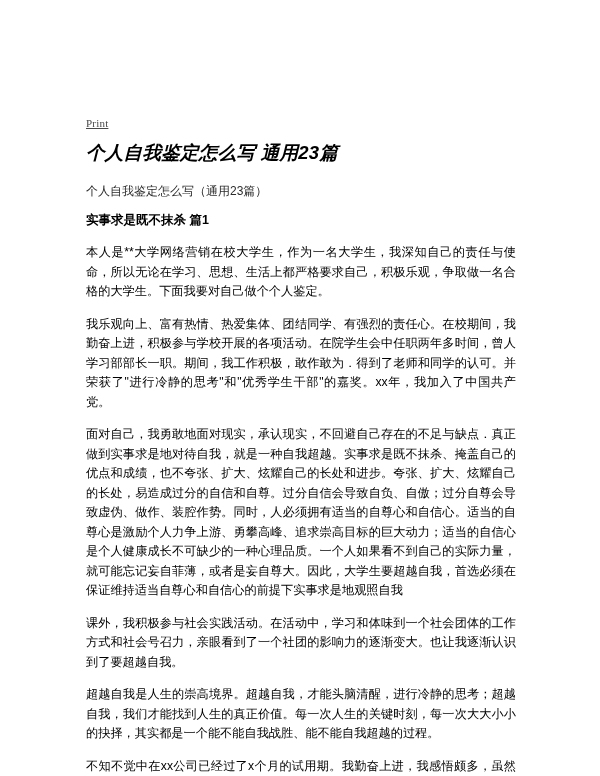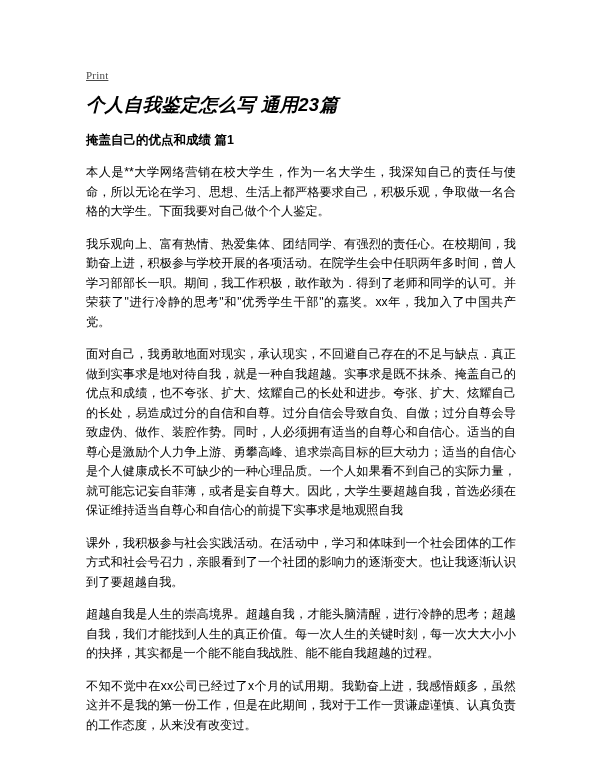--- a/index.html
+++ b/index.html
@@ -15,20 +15,21 @@
     color: #1a1a1a;
     -webkit-font-smoothing: antialiased;
   }
 
   .page {
     position: relative;
     width: 600px;
     height: 558px;
     box-sizing: border-box;
     background: #ffffff;
+    margin-top: 48px;
   }
 
   
   .print-link {
     position: absolute;
     left: 86px;
     top: 68px;
     font-family: "Liberation Serif", "DejaVu Serif", serif;
     font-size: 11px;
     line-height: 14px;
@@ -94,22 +95,23 @@
 <body>
 
 <div class="page">
 
   <a class="print-link" href="#">Print</a>
 
   <div class="content">
 
     <h1 class="doc-title">个人自我鉴定怎么写 通用23篇</h1>
 
+    <p class="subtitle">个人自我鉴定怎么写（通用23篇）</p>
 
-    <h2 class="section-heading">掩盖自己的优点和成绩 篇1</h2>
+    <h2 class="section-heading">实事求是既不抹杀 篇1</h2>
 
     <div class="body-paras">
       <p class="para first-para">本人是**大学网络营销在校大学生，作为一名大学生，我深知自己的责任与使命，所以无论在学习、思想、生活上都严格要求自己，积极乐观，争取做一名合格的大学生。下面我要对自己做个个人鉴定。</p>
       <p class="para">我乐观向上、富有热情、热爱集体、团结同学、有强烈的责任心。在校期间，我勤奋上进，积极参与学校开展的各项活动。在院学生会中任职两年多时间，曾人学习部部长一职。期间，我工作积极，敢作敢为．得到了老师和同学的认可。并荣获了"进行冷静的思考"和"优秀学生干部"的嘉奖。xx年，我加入了中国共产党。</p>
       <p class="para">面对自己，我勇敢地面对现实，承认现实，不回避自己存在的不足与缺点．真正做到实事求是地对待自我，就是一种自我超越。实事求是既不抹杀、掩盖自己的优点和成绩，也不夸张、扩大、炫耀自己的长处和进步。夸张、扩大、炫耀自己的长处，易造成过分的自信和自尊。过分自信会导致自负、自傲；过分自尊会导致虚伪、做作、装腔作势。同时，人必须拥有适当的自尊心和自信心。适当的自尊心是激励个人力争上游、勇攀高峰、追求崇高目标的巨大动力；适当的自信心是个人健康成长不可缺少的一种心理品质。一个人如果看不到自己的实际力量，就可能忘记妄自菲薄，或者是妄自尊大。因此，大学生要超越自我，首选必须在保证维持适当自尊心和自信心的前提下实事求是地观照自我</p>
       <p class="para">课外，我积极参与社会实践活动。在活动中，学习和体味到一个社会团体的工作方式和社会号召力，亲眼看到了一个社团的影响力的逐渐变大。也让我逐渐认识到了要超越自我。</p>
       <p class="para">超越自我是人生的崇高境界。超越自我，才能头脑清醒，进行冷静的思考；超越自我，我们才能找到人生的真正价值。每一次人生的关键时刻，每一次大大小小的抉择，其实都是一个能不能自我战胜、能不能自我超越的过程。</p>
       <p class="para">不知不觉中在xx公司已经过了x个月的试用期。我勤奋上进，我感悟颇多，虽然这并不是我的第一份工作，但是在此期间，我对于工作一贯谦虚谨慎、认真负责的工作态度，从来没有改变过。</p>
 
     </div>

